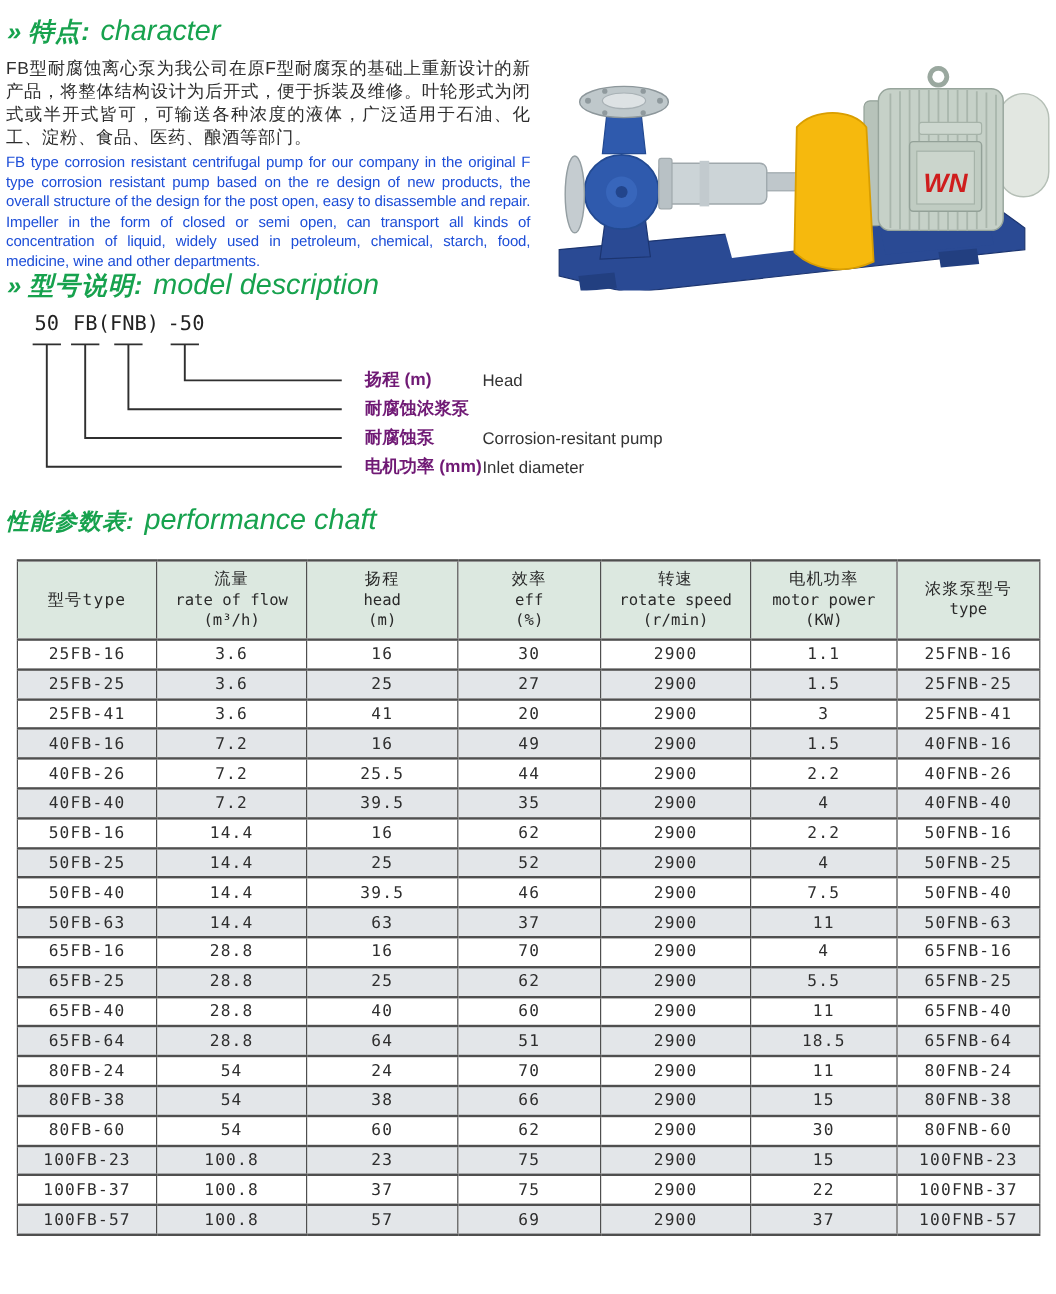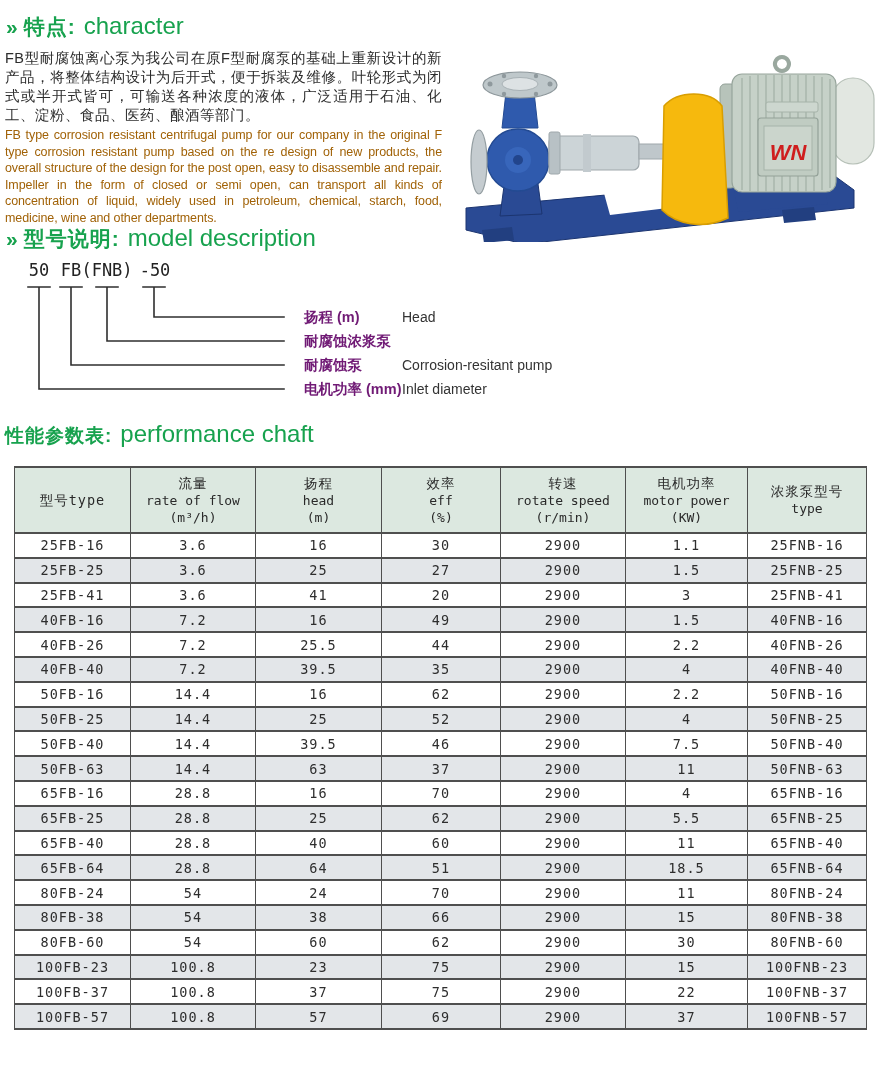--- a/index.html
+++ b/index.html
@@ -3,33 +3,33 @@
 <meta charset="utf-8">
 <style>
   * { margin:0; padding:0; box-sizing:border-box; }
   html,body { background:#ffffff; }
   body {
     width:880px; height:1078px; position:relative; overflow:hidden;
     font-family:"Liberation Sans", sans-serif; color:#2c2c2c;
   }
 
   
-  .green-heading { position:absolute; white-space:nowrap; color:#17a24e; }
+  .green-heading { position:absolute; white-space:nowrap; color:#17a24e;font-style:italic; }
   .green-heading .marker { font-size:21px; font-weight:bold; margin-right:6px; }
   .green-heading .zh { font-size:21px; font-weight:bold; letter-spacing:1px; }
   .green-heading .en { font-size:24px; font-weight:500; margin-left:8px; }
 
   
   #char-text { position:absolute; left:5px; top:49px; width:437px; }
   .zh-para {
     font-size:14.5px; line-height:19px; font-weight:normal; color:#2d2d2d;
     text-align:justify; letter-spacing:0.5px;
   }
   .en-para {
-    margin-top:2px; font-size:12.5px; line-height:16.6px; color:#a16207;
+    margin-top:2px; font-size:12.5px; line-height:16.6px; color:#1d4ed8;
     text-align:justify; letter-spacing:-0.1px;
   }
 
   
   #pump-figure { position:absolute; left:452px; top:14px; width:424px; height:228px; }
 
   
   #model-diagram { position:absolute; left:0; top:258px; width:700px; height:152px; }
   #model-diagram .model-part {
     position:absolute; top:2px; transform:translateX(-50%);

